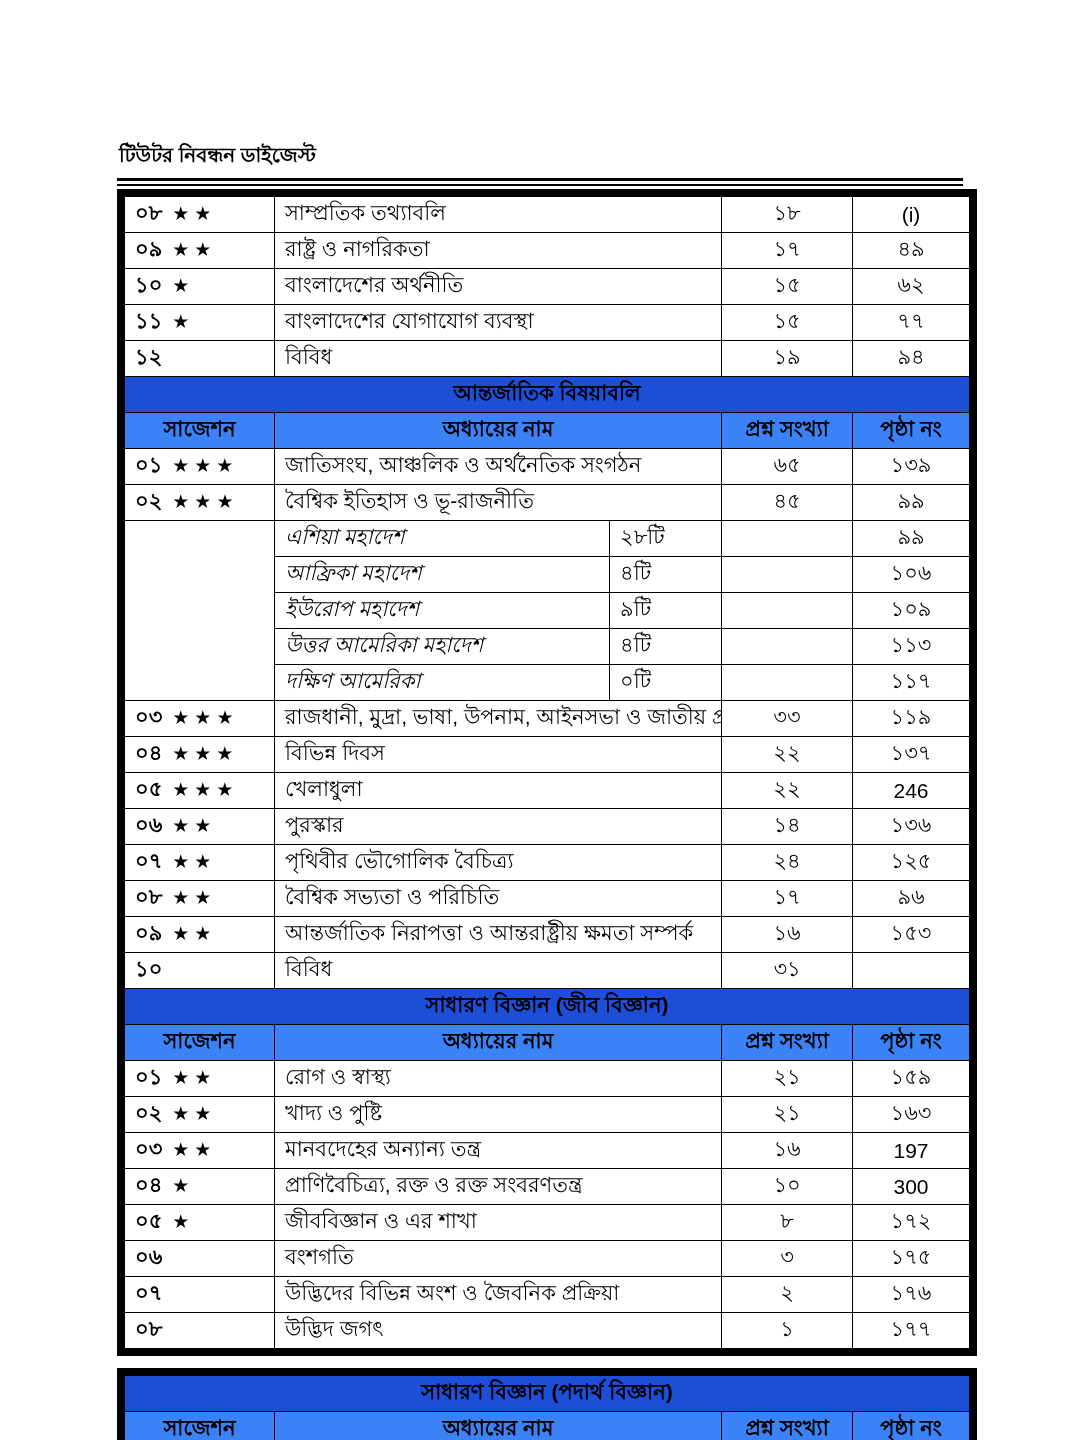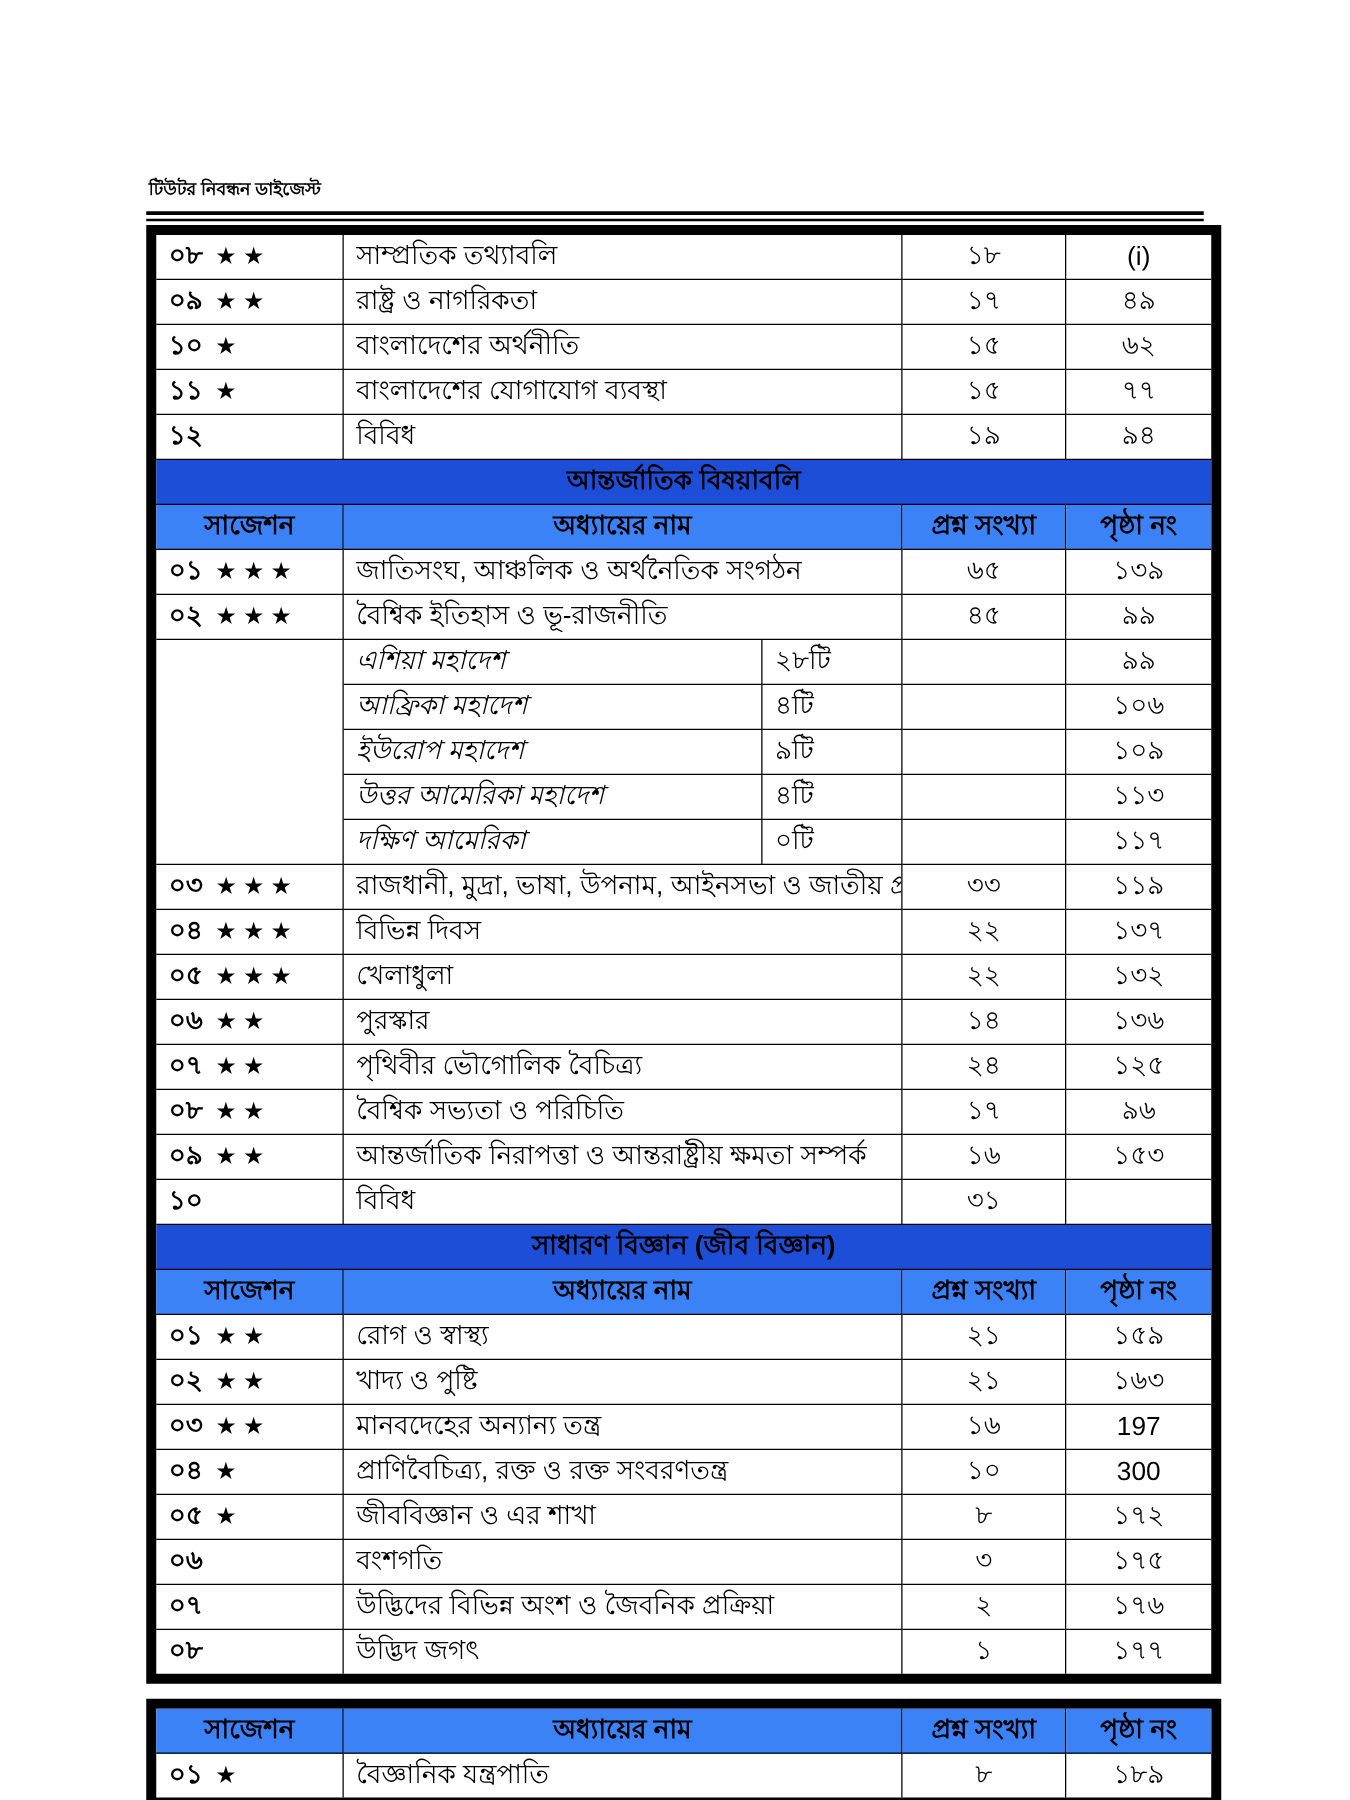--- a/index.html
+++ b/index.html
@@ -11,21 +11,21 @@
     position:relative;
   }
   .sheet{
     width:846px;
     margin:0 auto;
     padding-top:140px;
   }
   
   .runhead{
     display:flex;justify-content:space-between;align-items:center;
-    font-size:14px;font-weight:600;
+    font-size:20px;font-weight:600;
     padding:0 2px 5px 2px;
   }
   .dbl-rule{
     height:3px;
     border-top:3px solid #000;
     border-bottom:2px solid #000;
   }
   
   table.toc{
     width:100%;
@@ -180,21 +180,21 @@
           <tr>
             <td class="serial"><span>০৪</span><span class="stars">★★★</span></td>
             <td class="name" colspan="2">বিভিন্ন দিবস</td>
             <td class="qty">২২</td>
             <td class="page">১৩৭</td>
           </tr>
           <tr>
             <td class="serial"><span>০৫</span><span class="stars">★★★</span></td>
             <td class="name" colspan="2">খেলাধুলা</td>
             <td class="qty">২২</td>
-            <td class="page">১৩২</td>
+            <td class="page">246</td>
           </tr>
           <tr>
             <td class="serial"><span>০৬</span><span class="stars">★★</span></td>
             <td class="name" colspan="2">পুরস্কার</td>
             <td class="qty">১৪</td>
             <td class="page">১৩৬</td>
           </tr>
           <tr>
             <td class="serial"><span>০৭</span><span class="stars">★★</span></td>
             <td class="name" colspan="2">পৃথিবীর ভৌগোলিক বৈচিত্র্য</td>
@@ -282,20 +282,23 @@
       <table class="toc">
         <colgroup>
           <col class="c-serial">
           <col class="c-name">
           <col class="c-count">
           <col class="c-qty">
           <col class="c-page">
         </colgroup>
         <tbody>
           <tr>
+            <td class="sec" colspan="5">সাধারণ বিজ্ঞান (পদার্থ বিজ্ঞান)</td>
+          </tr>
+          <tr>
             <td class="colhead">সাজেশন</td>
             <td class="colhead" colspan="2">অধ্যায়ের নাম</td>
             <td class="colhead">প্রশ্ন সংখ্যা</td>
             <td class="colhead">পৃষ্ঠা নং</td>
           </tr>
           <tr>
             <td class="serial"><span>০১</span><span class="stars">★</span></td>
             <td class="name" colspan="2">বৈজ্ঞানিক যন্ত্রপাতি</td>
             <td class="qty">৮</td>
             <td class="page">১৮৯</td>

